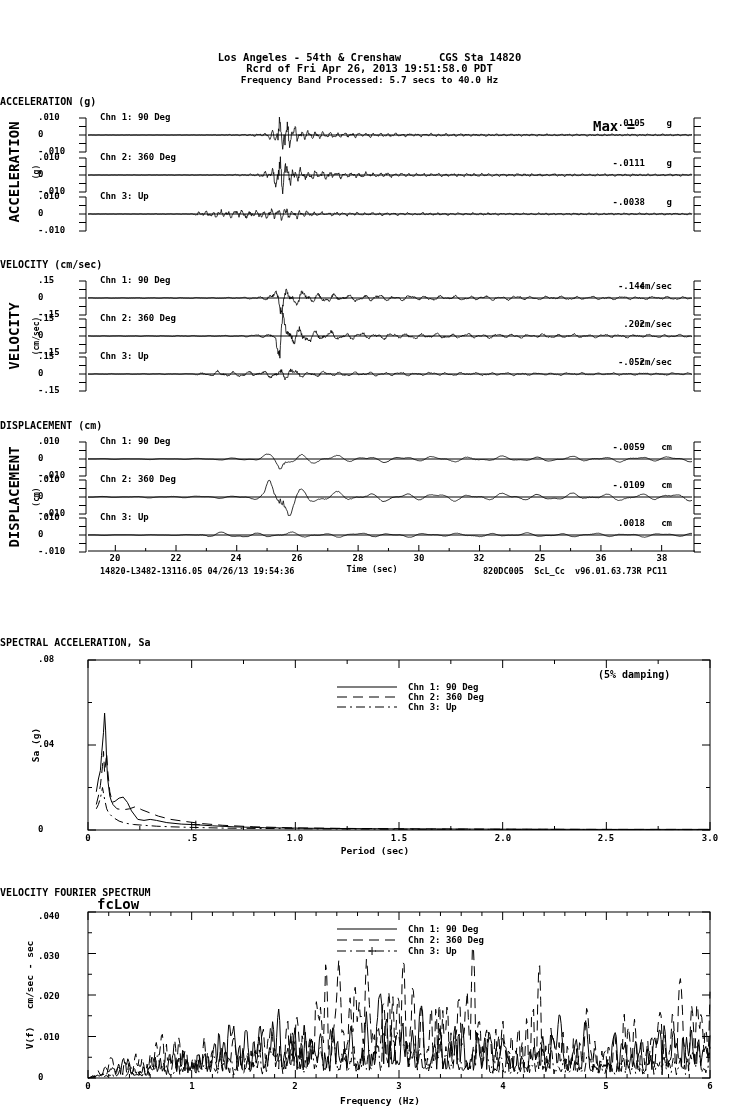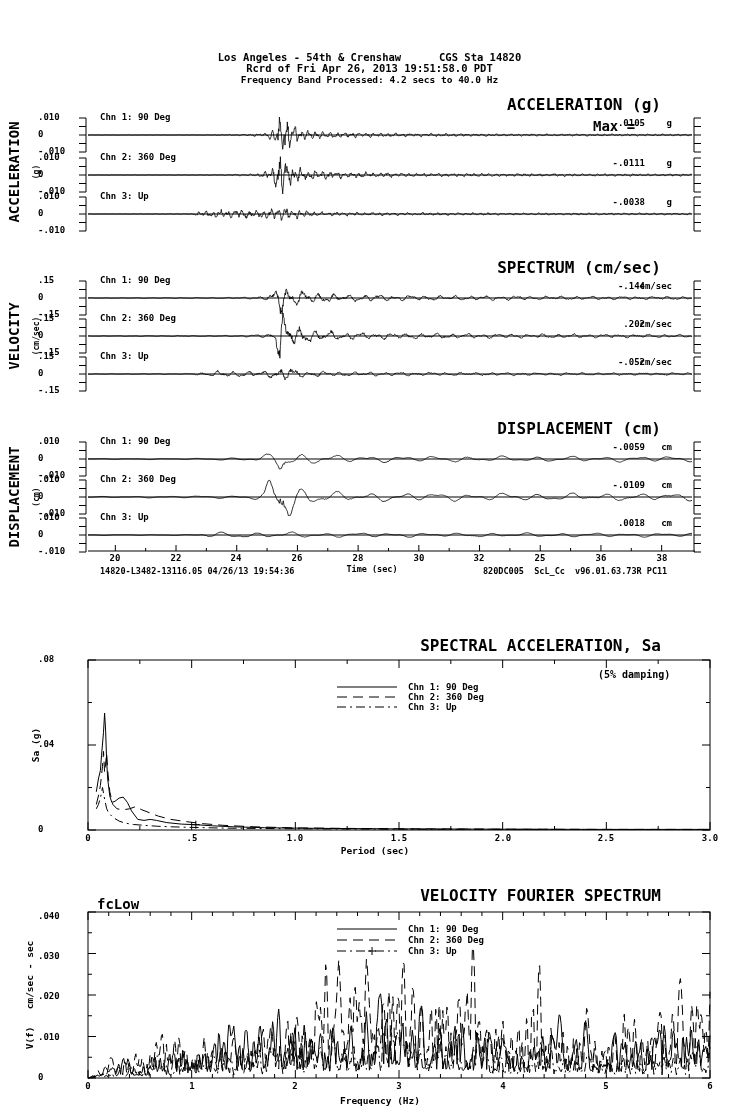--- a/index.html
+++ b/index.html
@@ -4,21 +4,21 @@
 <style>
   html,body{margin:0;padding:0;background:#fff;}
   .page{position:relative;width:739px;height:1115px;background:#fff;color:#000;
         font-family:"DejaVu Sans Mono",monospace;font-weight:bold;overflow:hidden;}
   .abs{position:absolute;white-space:pre;line-height:1;}
   .ctr{text-align:center;}
   .hdr1{left:0;width:739px;font-size:10.5px;}
   .hdr2{left:0;width:739px;font-size:9.5px;}
   .panel{position:absolute;left:0;width:739px;}
   .panel svg{position:absolute;left:0;top:0;}
-  .ptitle{font-size:16px;left:0;width:661px;text-align:right;}
+  .ptitle{font-size:10px;left:0;width:661px;text-align:left;}
   .rot{transform:translate(-50%,-50%) rotate(-90deg);transform-origin:center;}
   .rbig{font-size:14px;}
   .rsmall{font-size:8px;}
   .yt{font-size:9px;left:38px;width:44px;}
   .chl{font-size:9px;}
   .mxv{font-size:9px;left:553px;width:92px;text-align:right;}
   .mxu{font-size:9px;left:600px;width:72px;text-align:right;}
   .mxp{font-size:14px;text-align:right;}
   .xt{font-size:9px;width:34px;text-align:center;}
   .ft{font-size:8.5px;}
@@ -26,21 +26,21 @@
   .legrow{position:absolute;height:10px;}
   .corner{font-size:14px;}
 </style>
 </head>
 <body>
 
 <div class="page">
 
   <div class="abs ctr hdr1" style="top:52px">Los Angeles - 54th &amp; Crenshaw      CGS Sta 14820</div>
   <div class="abs ctr hdr1" style="top:63px">Rcrd of Fri Apr 26, 2013 19:51:58.0 PDT</div>
-  <div class="abs ctr hdr2" style="top:75px">Frequency Band Processed: 4.2 secs to 40.0 Hz</div>
+  <div class="abs ctr hdr2" style="top:75px">Frequency Band Processed: 5.7 secs to 40.0 Hz</div>
 
   <section class="panel" style="top:96px;height:150px">
     <svg id="svg-acc" width="739" height="150">
         <line x1="88" y1="39" x2="692" y2="39" stroke="#000" stroke-width="1"></line>
         <line x1="86" y1="22" x2="86" y2="56" stroke="#000" stroke-width="1"></line>
         <line x1="694" y1="22" x2="694" y2="56" stroke="#000" stroke-width="1"></line>
         <line x1="79" y1="22" x2="86" y2="22" stroke="#000" stroke-width="1"></line>
         <line x1="694" y1="22" x2="701" y2="22" stroke="#000" stroke-width="1"></line>
         <line x1="79" y1="30.5" x2="86" y2="30.5" stroke="#000" stroke-width="1"></line>
         <line x1="694" y1="30.5" x2="701" y2="30.5" stroke="#000" stroke-width="1"></line>
@@ -145,21 +145,21 @@
         <line x1="79" y1="115.5" x2="86" y2="115.5" stroke="#000" stroke-width="1"></line>
         <line x1="694" y1="115.5" x2="701" y2="115.5" stroke="#000" stroke-width="1"></line>
         <line x1="79" y1="124" x2="86" y2="124" stroke="#000" stroke-width="1"></line>
         <line x1="694" y1="124" x2="701" y2="124" stroke="#000" stroke-width="1"></line>
         <line x1="79" y1="132.5" x2="86" y2="132.5" stroke="#000" stroke-width="1"></line>
         <line x1="694" y1="132.5" x2="701" y2="132.5" stroke="#000" stroke-width="1"></line>
         <line x1="79" y1="141" x2="86" y2="141" stroke="#000" stroke-width="1"></line>
         <line x1="694" y1="141" x2="701" y2="141" stroke="#000" stroke-width="1"></line>
         <polyline points="88.0,124.1 88.5,124.1 88.9,124.2 89.4,124.2 89.9,124.2 90.3,124.2 90.8,124.2 91.3,124.2 91.7,124.2 92.2,124.2 92.6,124.1 93.1,124.0 93.6,124.0 94.0,123.9 94.5,123.8 95.0,123.8 95.4,123.8 95.9,123.8 96.4,123.8 96.8,123.8 97.3,123.9 97.8,123.9 98.2,123.9 98.7,124.1 99.2,124.1 99.6,124.1 100.1,124.0 100.5,124.1 101.0,124.1 101.5,124.1 101.9,124.1 102.4,124.0 102.9,124.0 103.3,124.1 103.8,124.2 104.3,124.2 104.7,124.2 105.2,124.2 105.7,124.1 106.1,124.2 106.6,124.2 107.0,124.2 107.5,124.2 108.0,124.0 108.4,123.9 108.9,123.9 109.4,123.9 109.8,123.8 110.3,123.8 110.8,123.8 111.2,123.6 111.7,123.7 112.2,123.8 112.6,123.8 113.1,123.8 113.6,123.9 114.0,123.9 114.5,124.0 114.9,123.9 115.4,124.1 115.9,124.0 116.3,124.1 116.8,124.0 117.3,124.0 117.7,124.0 118.2,124.1 118.7,124.1 119.1,124.1 119.6,124.0 120.1,124.0 120.5,124.1 121.0,124.1 121.5,124.0 121.9,124.2 122.4,124.1 122.8,124.0 123.3,124.1 123.8,124.0 124.2,124.1 124.7,123.9 125.2,124.0 125.6,123.9 126.1,123.9 126.6,123.7 127.0,123.8 127.5,123.8 128.0,123.8 128.4,123.8 128.9,123.8 129.4,123.8 129.8,124.1 130.3,124.1 130.7,124.2 131.2,124.2 131.7,124.2 132.1,124.2 132.6,124.3 133.1,124.2 133.5,124.2 134.0,124.3 134.5,124.2 134.9,124.1 135.4,124.2 135.9,124.0 136.3,124.1 136.8,124.2 137.2,124.0 137.7,124.0 138.2,124.0 138.6,124.1 139.1,124.1 139.6,124.1 140.0,123.9 140.5,124.0 141.0,123.8 141.4,123.9 141.9,123.8 142.4,123.7 142.8,123.7 143.3,123.7 143.8,123.7 144.2,123.7 144.7,123.7 145.1,123.8 145.6,123.9 146.1,123.9 146.5,123.9 147.0,124.2 147.5,124.2 147.9,124.1 148.4,124.2 148.9,124.2 149.3,124.3 149.8,124.2 150.3,124.1 150.7,124.1 151.2,124.0 151.7,124.0 152.1,123.8 152.6,123.9 153.0,124.0 153.5,123.8 154.0,123.9 154.4,123.9 154.9,123.9 155.4,123.9 155.8,123.9 156.3,123.9 156.8,123.8 157.2,123.9 157.7,123.8 158.2,123.8 158.6,123.7 159.1,123.7 159.6,123.7 160.0,123.9 160.5,123.8 160.9,123.9 161.4,124.0 161.9,124.2 162.3,124.1 162.8,124.3 163.3,124.3 163.7,124.3 164.2,124.4 164.7,124.5 165.1,124.3 165.6,124.4 166.1,124.2 166.5,124.1 167.0,124.2 167.4,124.1 167.9,124.0 168.4,123.9 168.8,123.9 169.3,124.0 169.8,124.0 170.2,123.9 170.7,123.9 171.2,124.0 171.6,124.1 172.1,124.0 172.6,124.1 173.0,123.8 173.5,123.9 174.0,124.0 174.4,123.9 174.9,123.9 175.3,123.8 175.8,124.0 176.3,124.0 176.7,124.0 177.2,123.9 177.7,124.1 178.1,124.1 178.6,124.2 179.1,124.2 179.5,124.3 180.0,124.3 180.5,124.2 180.9,124.2 181.4,124.2 181.9,124.1 182.3,124.1 182.8,123.9 183.2,123.9 183.7,123.9 184.2,123.7 184.6,123.8 185.1,123.7 185.6,123.7 186.0,123.6 186.5,123.7 187.0,123.8 187.4,123.8 187.9,123.8 188.4,123.8 188.8,123.9 189.3,123.8 189.8,123.9 190.2,123.8 190.7,123.9 191.1,123.8 191.6,123.9 192.1,123.9 192.5,123.9 193.0,124.0 193.5,124.1 193.9,124.1 194.4,124.2 194.9,124.3 195.3,124.6 195.8,124.7 196.3,124.7 196.7,124.6 197.2,124.8 197.6,124.8 198.1,124.4 198.6,124.3 199.0,124.3 199.5,124.1 200.0,123.9 200.4,123.0 200.9,122.7 201.4,123.1 201.8,123.6 202.3,122.7 202.8,123.6 203.2,123.4 203.7,124.3 204.2,124.0 204.6,123.7 205.1,123.8 205.5,124.5 206.0,125.0 206.5,124.1 206.9,124.9 207.4,124.4 207.9,124.3 208.3,125.0 208.8,124.6 209.3,125.0 209.7,125.2 210.2,124.6 210.7,125.8 211.1,125.4 211.6,125.5 212.1,125.1 212.5,125.9 213.0,125.2 213.4,125.6 213.9,125.0 214.4,123.5 214.8,123.7 215.3,123.0 215.8,122.6 216.2,121.7 216.7,121.0 217.2,121.7 217.6,120.3 218.1,120.7 218.6,122.1 219.0,122.1 219.5,122.6 220.0,123.5 220.4,124.1 220.9,124.4 221.3,123.8 221.8,124.8 222.3,124.6 222.7,123.8 223.2,125.1 223.7,123.6 224.1,124.5 224.6,124.9 225.1,124.9 225.5,123.9 226.0,124.6 226.5,124.8 226.9,125.9 227.4,126.1 227.8,125.9 228.3,124.8 228.8,125.7 229.2,125.7 229.7,125.0 230.2,124.7 230.6,123.7 231.1,123.3 231.6,122.6 232.0,122.5 232.5,122.5 233.0,121.1 233.4,121.9 233.9,122.7 234.4,123.1 234.8,123.0 235.3,123.2 235.7,123.6 236.2,124.4 236.7,125.1 237.1,125.7 237.6,125.7 238.1,126.2 238.5,125.5 239.0,126.5 239.5,126.5 239.9,126.3 240.4,125.0 240.9,125.3 241.3,125.0 241.8,125.5 242.3,125.6 242.7,124.7 243.2,125.1 243.6,125.7 244.1,124.4 244.6,125.6 245.0,125.2 245.5,124.6 246.0,123.6 246.4,123.2 246.9,122.6 247.4,121.9 247.8,122.3 248.3,122.1 248.8,121.8 249.2,121.1 249.7,122.2 250.2,122.3 250.6,121.6 251.1,123.3 251.5,122.6 252.0,123.1 252.5,125.2 252.9,125.1 253.4,125.9 253.9,125.1 254.3,125.4 254.8,124.6 255.3,124.5 255.7,124.1 256.2,125.0 256.7,124.4 257.1,123.4 257.6,124.1 258.0,124.1 258.5,124.1 259.0,122.9 259.4,123.2 259.9,124.0 260.4,123.9 260.8,123.7 261.3,123.8 261.8,123.8 262.2,122.2 262.7,122.3 263.2,121.8 263.6,122.9 264.1,121.5 264.6,122.0 265.0,121.1 265.5,121.4 265.9,122.5 266.4,122.3 266.9,123.0 267.3,124.8 267.8,124.9 268.3,126.1 268.7,127.1 269.2,126.1 269.7,127.0 270.1,128.1 270.6,127.5 271.1,126.4 271.5,127.7 272.0,126.1 272.5,125.1 272.9,125.9 273.4,124.9 273.8,124.7 274.3,125.1 274.8,123.8 275.2,125.1 275.7,124.1 276.2,123.2 276.6,125.4 277.1,125.0 277.6,124.4 278.0,124.8 278.5,123.1 279.0,121.6 279.4,121.2 279.9,121.4 280.4,122.5 280.8,119.7 281.3,122.3 281.7,119.6 282.2,122.7 282.7,122.7 283.1,122.9 283.6,126.5 284.1,126.2 284.5,128.4 285.0,129.9 285.5,128.3 285.9,127.2 286.4,127.4 286.9,127.1 287.3,127.8 287.8,127.3 288.2,125.1 288.7,122.6 289.2,121.2 289.6,120.5 290.1,121.8 290.6,118.9 291.0,121.8 291.5,121.3 292.0,119.6 292.4,121.9 292.9,122.7 293.4,121.3 293.8,121.6 294.3,122.0 294.8,122.4 295.2,121.9 295.7,120.4 296.1,122.0 296.6,122.6 297.1,121.2 297.5,123.3 298.0,123.7 298.5,124.1 298.9,123.2 299.4,123.9 299.9,126.5 300.3,125.8 300.8,126.4 301.3,126.9 301.7,126.5 302.2,126.5 302.7,127.3 303.1,125.9 303.6,126.1 304.0,125.9 304.5,124.6 305.0,124.5 305.4,123.6 305.9,123.4 306.4,122.7 306.8,122.5 307.3,122.4 307.8,123.0 308.2,123.6 308.7,123.2 309.2,123.7 309.6,123.4 310.1,124.1 310.6,123.7 311.0,124.0 311.5,125.0 311.9,123.4 312.4,124.2 312.9,124.2 313.3,124.5 313.8,124.8 314.3,123.6 314.7,124.0 315.2,125.7 315.7,125.3 316.1,125.6 316.6,125.8 317.1,125.8 317.5,126.6 318.0,125.5 318.4,126.3 318.9,126.2 319.4,124.4 319.8,125.3 320.3,123.2 320.8,123.5 321.2,122.6 321.7,121.8 322.2,121.7 322.6,121.7 323.1,121.6 323.6,121.3 324.0,121.7 324.5,122.7 325.0,122.4 325.4,122.9 325.9,122.6 326.3,123.9 326.8,124.1 327.3,123.8 327.7,123.6 328.2,124.0 328.7,123.4 329.1,123.3 329.6,124.2 330.1,123.7 330.5,123.4 331.0,124.1 331.5,124.4 331.9,125.0 332.4,125.3 332.9,125.3 333.3,124.7 333.8,125.4 334.2,125.8 334.7,125.0 335.2,124.7 335.6,124.8 336.1,124.4 336.6,123.7 337.0,123.5 337.5,122.4 338.0,122.6 338.4,122.9 338.9,122.1 339.4,122.0 339.8,122.5 340.3,122.9 340.8,123.3 341.2,123.4 341.7,123.8 342.1,125.0 342.6,125.2 343.1,124.8 343.5,125.0 344.0,125.2 344.5,124.6 344.9,125.7 345.4,124.6 345.9,124.7 346.3,124.8 346.8,124.7 347.3,125.0 347.7,125.0 348.2,125.0 348.6,125.7 349.1,124.9 349.6,125.6 350.0,124.8 350.5,125.1 351.0,124.5 351.4,124.6 351.9,123.6 352.4,123.9 352.8,123.3 353.3,122.8 353.8,122.4 354.2,122.0 354.7,122.0 355.2,121.8 355.6,122.1 356.1,122.1 356.5,122.2 357.0,123.2 357.5,123.8 357.9,123.6 358.4,124.8 358.9,124.8 359.3,124.6 359.8,124.8 360.3,124.2 360.7,124.5 361.2,124.0 361.7,124.8 362.1,123.9 362.6,124.2 363.1,123.8 363.5,123.4 364.0,124.5 364.4,124.5 364.9,124.3 365.4,124.5 365.8,124.2 366.3,124.6 366.8,123.8 367.2,123.4 367.7,123.6 368.2,123.9 368.6,123.0 369.1,123.4 369.6,122.3 370.0,122.5 370.5,122.2 371.0,122.0 371.4,122.3 371.9,122.6 372.3,122.8 372.8,124.1 373.3,124.2 373.7,124.6 374.2,125.4 374.7,125.6 375.1,125.7 375.6,126.1 376.1,125.4 376.5,126.2 377.0,125.5 377.5,124.9 377.9,124.9 378.4,124.7 378.8,124.3 379.3,124.5 379.8,124.3 380.2,124.5 380.7,123.9 381.2,124.2 381.6,123.8 382.1,123.8 382.6,124.0 383.0,123.8 383.5,124.3 384.0,123.9 384.4,123.4 384.9,123.5 385.4,122.9 385.8,123.2 386.3,122.3 386.7,122.7 387.2,123.1 387.7,123.5 388.1,123.6 388.6,123.5 389.1,123.5 389.5,124.3 390.0,124.8 390.5,125.1 390.9,125.1 391.4,125.6 391.9,125.0 392.3,125.7 392.8,125.4 393.3,124.7 393.7,124.6 394.2,124.5 394.6,123.4 395.1,124.0 395.6,123.3 396.0,123.5 396.5,123.0 397.0,123.3 397.4,122.8 397.9,123.1 398.4,123.6 398.8,123.0 399.3,122.9 399.8,123.4 400.2,122.8 400.7,122.7 401.2,122.5 401.6,122.9 402.1,123.0 402.5,123.3 403.0,122.5 403.5,122.6 403.9,123.2 404.4,123.9 404.9,123.7 405.3,124.6 405.8,125.2 406.3,125.5 406.7,125.0 407.2,125.3 407.7,125.7 408.1,125.8 408.6,126.0 409.0,125.2 409.5,125.3 410.0,124.9 410.4,124.9 410.9,123.7 411.4,124.2 411.8,123.9 412.3,123.4 412.8,123.4 413.2,123.7 413.7,123.6 414.2,123.4 414.6,123.8 415.1,123.7 415.6,123.5 416.0,123.5 416.5,123.7 416.9,123.6 417.4,124.2 417.9,124.2 418.3,123.5 418.8,124.2 419.3,124.2 419.7,123.7 420.2,123.9 420.7,124.0 421.1,124.9 421.6,124.3 422.1,125.2 422.5,125.4 423.0,125.4 423.5,125.2 423.9,125.1 424.4,124.8 424.8,124.5 425.3,124.4 425.8,124.2 426.2,123.9 426.7,123.9 427.2,123.0 427.6,122.9 428.1,122.3 428.6,122.4 429.0,122.6 429.5,122.8 430.0,122.4 430.4,123.3 430.9,123.3 431.4,122.9 431.8,123.2 432.3,123.5 432.7,123.7 433.2,123.5 433.7,123.2 434.1,123.2 434.6,123.1 435.1,123.2 435.5,123.5 436.0,123.7 436.5,123.6 436.9,124.3 437.4,124.4 437.9,124.4 438.3,124.5 438.8,125.2 439.2,125.3 439.7,125.1 440.2,125.2 440.6,125.1 441.1,124.7 441.6,124.4 442.0,124.0 442.5,123.7 443.0,123.1 443.4,123.6 443.9,123.0 444.4,122.5 444.8,122.9 445.3,122.7 445.8,123.2 446.2,123.7 446.7,123.8 447.1,124.0 447.6,123.9 448.1,124.6 448.5,124.5 449.0,125.0 449.5,124.3 449.9,124.3 450.4,124.3 450.9,124.9 451.3,124.6 451.8,124.3 452.3,124.8 452.7,125.1 453.2,125.2 453.7,125.3 454.1,125.0 454.6,124.8 455.0,125.4 455.5,124.9 456.0,125.1 456.4,125.1 456.9,125.0 457.4,123.9 457.8,124.2 458.3,123.8 458.8,123.2 459.2,122.5 459.7,123.0 460.2,122.4 460.6,122.8 461.1,122.5 461.6,122.6 462.0,122.9 462.5,123.4 462.9,123.0 463.4,123.6 463.9,124.2 464.3,123.9 464.8,124.3 465.3,124.8 465.7,124.4 466.2,124.0 466.7,124.1 467.1,124.1 467.6,123.9 468.1,124.5 468.5,124.4 469.0,124.1 469.4,124.0 469.9,124.2 470.4,124.6 470.8,124.3 471.3,124.1 471.8,124.2 472.2,124.0 472.7,123.8 473.2,123.6 473.6,123.3 474.1,123.7 474.6,123.3 475.0,123.1 475.5,122.5 476.0,122.6 476.4,122.7 476.9,123.0 477.3,123.2 477.8,123.1 478.3,123.1 478.7,123.5 479.2,124.4 479.7,124.6 480.1,124.9 480.6,124.7 481.1,124.7 481.5,124.9 482.0,124.9 482.5,125.6 482.9,125.4 483.4,124.9 483.9,124.4 484.3,125.0 484.8,124.3 485.2,124.2 485.7,124.9 486.2,124.8 486.6,124.7 487.1,124.5 487.6,124.3 488.0,124.6 488.5,124.7 489.0,123.8 489.4,124.1 489.9,123.4 490.4,123.7 490.8,123.2 491.3,122.9 491.8,123.2 492.2,122.9 492.7,122.6 493.1,122.9 493.6,123.0 494.1,123.8 494.5,123.5 495.0,123.6 495.5,124.6 495.9,124.9 496.4,125.0 496.9,125.0 497.3,124.9 497.8,125.2 498.3,124.9 498.7,124.7 499.2,124.2 499.6,124.3 500.1,124.2 500.6,123.7 501.0,123.4 501.5,123.9 502.0,123.3 502.4,123.6 502.9,123.6 503.4,123.6 503.8,123.4 504.3,123.5 504.8,123.7 505.2,123.5 505.7,123.1 506.2,123.4 506.6,123.0 507.1,122.7 507.5,122.8 508.0,122.7 508.5,122.8 508.9,122.9 509.4,123.4 509.9,123.2 510.3,124.0 510.8,123.9 511.3,124.8 511.7,124.6 512.2,124.9 512.7,125.0 513.1,125.6 513.6,125.7 514.1,125.6 514.5,125.5 515.0,125.3 515.4,124.8 515.9,124.5 516.4,124.0 516.8,124.3 517.3,123.6 517.8,124.1 518.2,124.1 518.7,123.9 519.2,123.7 519.6,124.2 520.1,124.2 520.6,124.1 521.0,124.3 521.5,123.9 522.0,123.5 522.4,123.4 522.9,123.5 523.3,123.7 523.8,123.7 524.3,123.9 524.7,124.0 525.2,123.6 525.7,123.6 526.1,123.8 526.6,124.6 527.1,124.9 527.5,125.1 528.0,125.1 528.5,124.9 528.9,125.2 529.4,125.2 529.8,125.3 530.3,124.7 530.8,125.0 531.2,124.8 531.7,124.3 532.2,124.2 532.6,124.0 533.1,123.1 533.6,123.1 534.0,122.9 534.5,123.2 535.0,123.0 535.4,123.2 535.9,123.0 536.4,123.1 536.8,123.7 537.3,123.0 537.7,123.6 538.2,123.5 538.7,123.1 539.1,123.8 539.6,123.5 540.1,123.5 540.5,123.7 541.0,123.6 541.5,123.8 541.9,123.6 542.4,124.0 542.9,124.1 543.3,124.1 543.8,124.6 544.3,124.6 544.7,124.9 545.2,124.9 545.6,125.1 546.1,124.6 546.6,125.1 547.0,124.8 547.5,124.4 548.0,123.9 548.4,124.1 548.9,123.3 549.4,123.6 549.8,123.0 550.3,123.3 550.8,122.8 551.2,123.0 551.7,123.6 552.2,123.4 552.6,123.8 553.1,124.2 553.5,124.1 554.0,123.8 554.5,124.6 554.9,124.1 555.4,124.2 555.9,124.2 556.3,124.6 556.8,124.7 557.3,124.3 557.7,124.3 558.2,124.5 558.7,124.8 559.1,125.0 559.6,124.7 560.0,125.4 560.5,125.4 561.0,125.3 561.4,125.4 561.9,125.1 562.4,124.8 562.8,124.6 563.3,123.9 563.8,124.1 564.2,123.3 564.7,123.3 565.2,123.2 565.6,123.1 566.1,123.1 566.6,122.8 567.0,122.8 567.5,123.3 567.9,123.1 568.4,123.4 568.9,123.7 569.3,123.4 569.8,123.9 570.3,124.2 570.7,123.7 571.2,124.0 571.7,124.0 572.1,123.9 572.6,124.1 573.1,124.3 573.5,124.3 574.0,123.7 574.5,123.8 574.9,123.8 575.4,124.4 575.8,124.6 576.3,124.8 576.8,124.7 577.2,124.3 577.7,124.6 578.2,124.5 578.6,124.4 579.1,124.3 579.6,124.0 580.0,123.2 580.5,123.2 581.0,122.7 581.4,122.7 581.9,122.5 582.4,122.7 582.8,122.6 583.3,123.4 583.7,122.9 584.2,123.2 584.7,123.9 585.1,124.5 585.6,124.6 586.1,124.4 586.5,124.4 587.0,124.8 587.5,124.6 587.9,124.6 588.4,124.6 588.9,124.7 589.3,124.3 589.8,124.8 590.2,124.6 590.7,124.7 591.2,124.4 591.6,124.8 592.1,124.7 592.6,124.7 593.0,124.6 593.5,124.9 594.0,124.3 594.4,124.7 594.9,123.9 595.4,123.7 595.8,123.6 596.3,123.5 596.8,123.3 597.2,122.9 597.7,123.3 598.1,123.1 598.6,123.1 599.1,123.5 599.5,123.0 600.0,123.1 600.5,123.6 600.9,124.1 601.4,124.2 601.9,124.5 602.3,124.5 602.8,124.7 603.3,124.8 603.7,124.4 604.2,124.7 604.7,124.2 605.1,124.4 605.6,124.3 606.0,123.7 606.5,124.2 607.0,123.6 607.4,123.9 607.9,124.1 608.4,124.2 608.8,123.6 609.3,124.1 609.8,123.9 610.2,123.9 610.7,124.0 611.2,123.2 611.6,123.7 612.1,123.3 612.6,123.4 613.0,123.2 613.5,122.6 613.9,122.8 614.4,123.1 614.9,123.3 615.3,123.5 615.8,123.5 616.3,124.0 616.7,124.3 617.2,124.1 617.7,124.6 618.1,124.9 618.6,125.0 619.1,125.4 619.5,125.3 620.0,125.1 620.4,124.6 620.9,124.8 621.4,124.7 621.8,124.7 622.3,124.1 622.8,123.8 623.2,123.8 623.7,123.7 624.2,123.7 624.6,123.9 625.1,123.7 625.6,124.1 626.0,124.2 626.5,123.8 627.0,123.7 627.4,124.1 627.9,124.1 628.3,123.6 628.8,123.5 629.3,123.7 629.7,123.8 630.2,123.3 630.7,123.6 631.1,123.8 631.6,123.9 632.1,123.9 632.5,124.6 633.0,124.4 633.5,124.8 633.9,125.1 634.4,125.0 634.9,125.1 635.3,124.9 635.8,125.3 636.2,124.8 636.7,124.4 637.2,124.8 637.6,124.3 638.1,124.1 638.6,123.6 639.0,123.2 639.5,123.2 640.0,123.5 640.4,123.5 640.9,123.0 641.4,123.4 641.8,123.0 642.3,123.6 642.8,123.5 643.2,123.0 643.7,123.1 644.1,123.5 644.6,123.4 645.1,123.0 645.5,123.4 646.0,123.1 646.5,123.4 646.9,123.7 647.4,123.3 647.9,123.4 648.3,124.0 648.8,124.0 649.3,124.3 649.7,124.7 650.2,124.9 650.6,124.7 651.1,125.2 651.6,124.7 652.0,124.5 652.5,124.5 653.0,124.3 653.4,124.0 653.9,124.2 654.4,124.1 654.8,123.7 655.3,123.6 655.8,123.0 656.2,123.2 656.7,123.3 657.2,123.4 657.6,123.7 658.1,123.7 658.5,123.7 659.0,123.9 659.5,124.4 659.9,123.7 660.4,124.1 660.9,124.1 661.3,124.2 661.8,124.0 662.3,124.1 662.7,124.2 663.2,124.3 663.7,124.5 664.1,124.2 664.6,125.0 665.1,124.7 665.5,124.7 666.0,125.2 666.4,125.1 666.9,125.1 667.4,124.9 667.8,125.0 668.3,125.0 668.8,124.3 669.2,124.3 669.7,124.0 670.2,123.7 670.6,123.0 671.1,123.1 671.6,123.1 672.0,122.5 672.5,123.1 673.0,122.9 673.4,123.0 673.9,123.3 674.3,123.2 674.8,123.7 675.3,123.8 675.7,123.7 676.2,124.0 676.7,123.6 677.1,124.0 677.6,123.6 678.1,124.0 678.5,123.6 679.0,124.0 679.5,124.0 679.9,124.2 680.4,124.1 680.8,124.5 681.3,124.2 681.8,124.6 682.2,124.8 682.7,124.3 683.2,124.9 683.6,124.6 684.1,124.2 684.6,124.1 685.0,124.3 685.5,123.7 686.0,123.4 686.4,123.0 686.9,123.2 687.4,122.8 687.8,122.8 688.3,122.8 688.7,123.2 689.2,123.5 689.7,123.1 690.1,123.5 690.6,123.8 691.1,124.0 691.5,124.4 692.0,124.8" fill="none" stroke="#000" stroke-width="0.8"></polyline>
       </svg>
-    <div class="abs ptitle" style="top:10px">SPECTRUM (cm/sec)</div>
+    <div class="abs ptitle" style="top:10px">VELOCITY (cm/sec)</div>
     <div class="abs rot rbig" style="left:14px;top:86px">VELOCITY</div>
     <div class="abs rot rsmall" style="left:37px;top:86px">(cm/sec)</div>
 
     <div class="abs yt" style="top:26px">.15</div>
     <div class="abs yt" style="top:43px">0</div>
     <div class="abs yt" style="top:60px">-.15</div>
     <div class="abs yt" style="top:64px">.15</div>
     <div class="abs yt" style="top:81px">0</div>
     <div class="abs yt" style="top:98px">-.15</div>
     <div class="abs yt" style="top:102px">.15</div>

